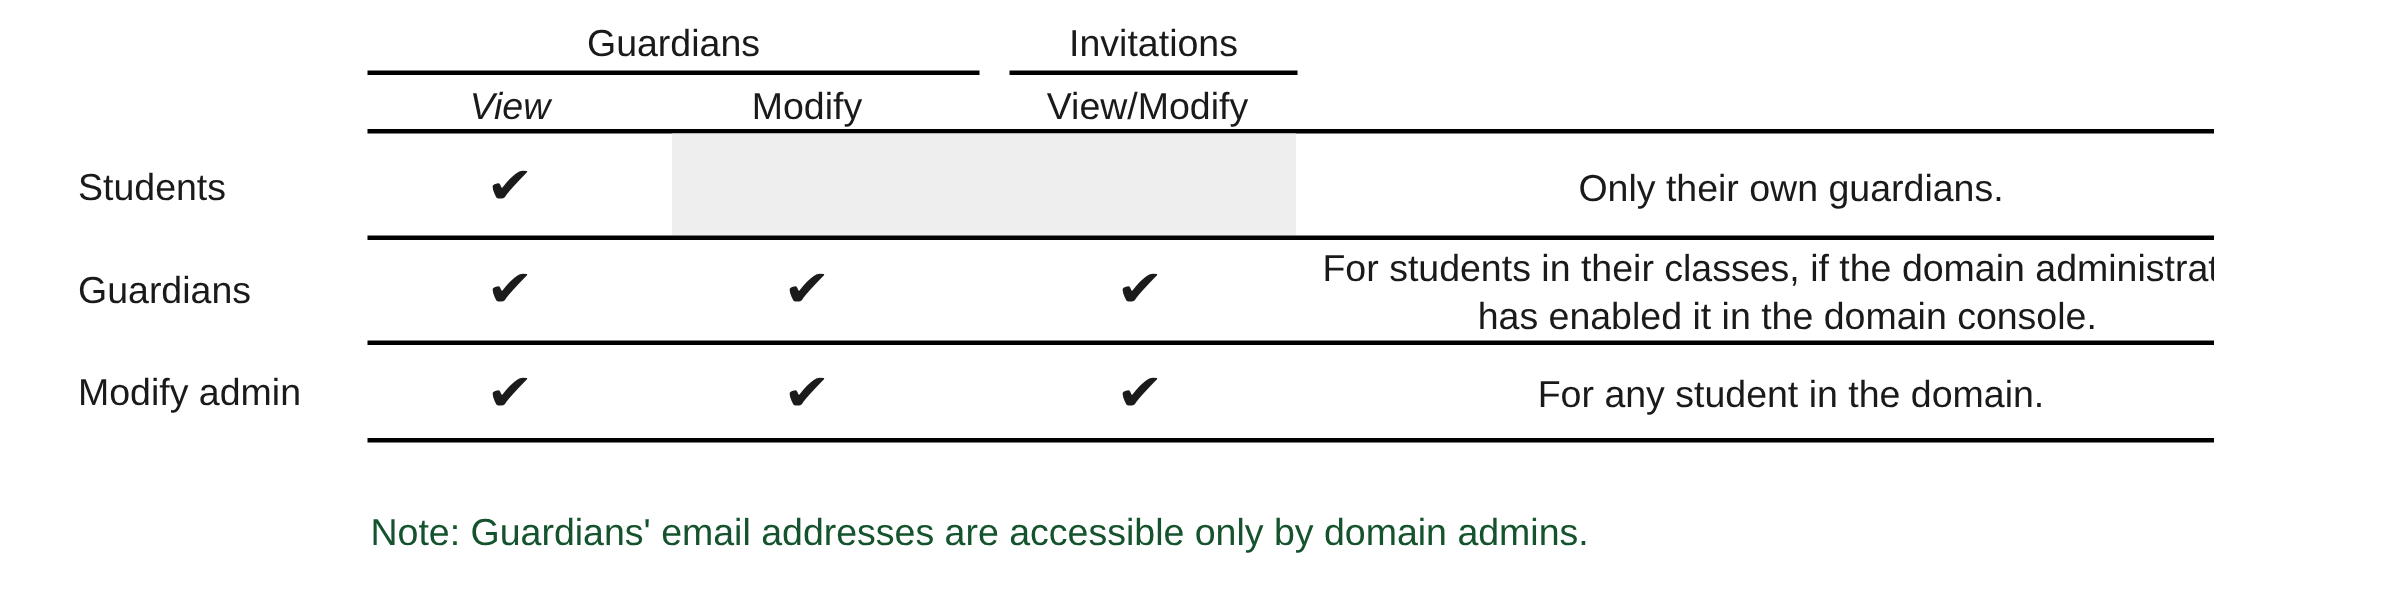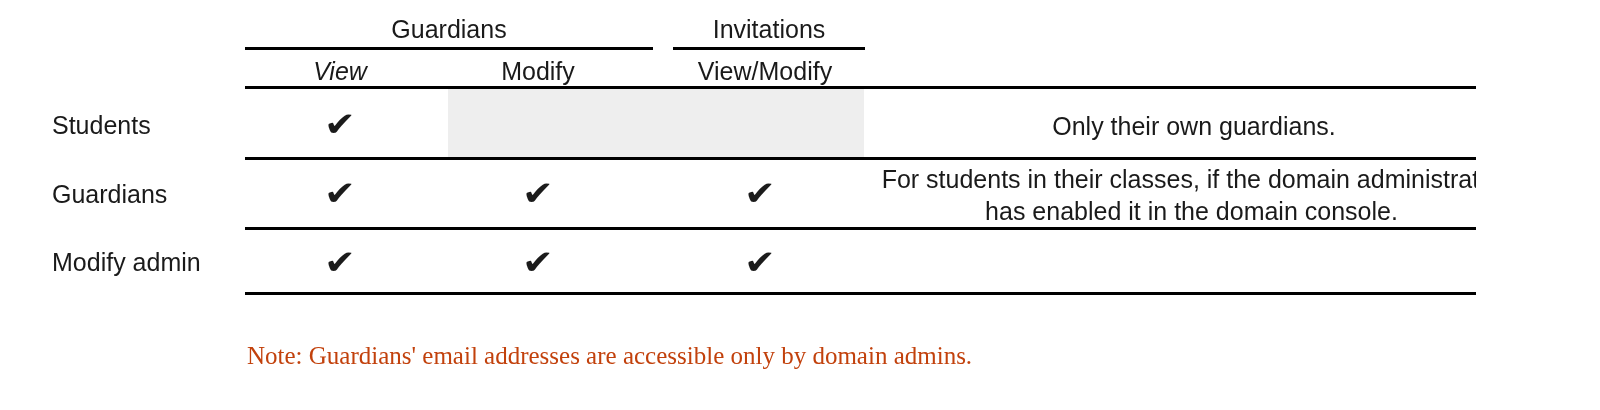--- a/index.html
+++ b/index.html
@@ -78,23 +78,22 @@
     font-weight: 700;
     color: #1b1b1b;
     transform: scaleX(1.12);
   }
 
   
   .footnote {
     position: absolute;
     font-size: 25px;
     line-height: 31px;
-    color: #c2410c;
+    color: #14532d;
     white-space: nowrap;
-    font-family: Liberation Serif, serif;
   }
 </style>
 </head>
 <body>
 
 <div class="sheet">
 
   <div class="cell center group-head" style="left:245px; top:14px; width:408px;">Guardians</div>
 
   <div class="cell center group-head" style="left:673px; top:14px; width:192px;">Invitations</div>
@@ -133,18 +132,19 @@
   <div class="rule" style="left:245px; top:227px; width:1290px; height:3px;"></div>
 
   <div class="cell row-label" style="left:52px; top:247px;">Modify admin</div>
 
   <div class="check" style="left:317px; top:245px;">✔</div>
 
   <div class="check" style="left:515px; top:245px;">✔</div>
 
   <div class="check" style="left:737px; top:245px;">✔</div>
 
+  <div class="cell note-cell wrap" style="left:869px; top:247px; width:650px;">For any student in the domain.</div>
 
   <div class="rule" style="left:245px; top:292px; width:1290px; height:3px;"></div>
 
   <div class="footnote" style="left:247px; top:340px;">Note: Guardians' email addresses are accessible only by domain admins.</div>
 
 </div>
 
 </body></html>

